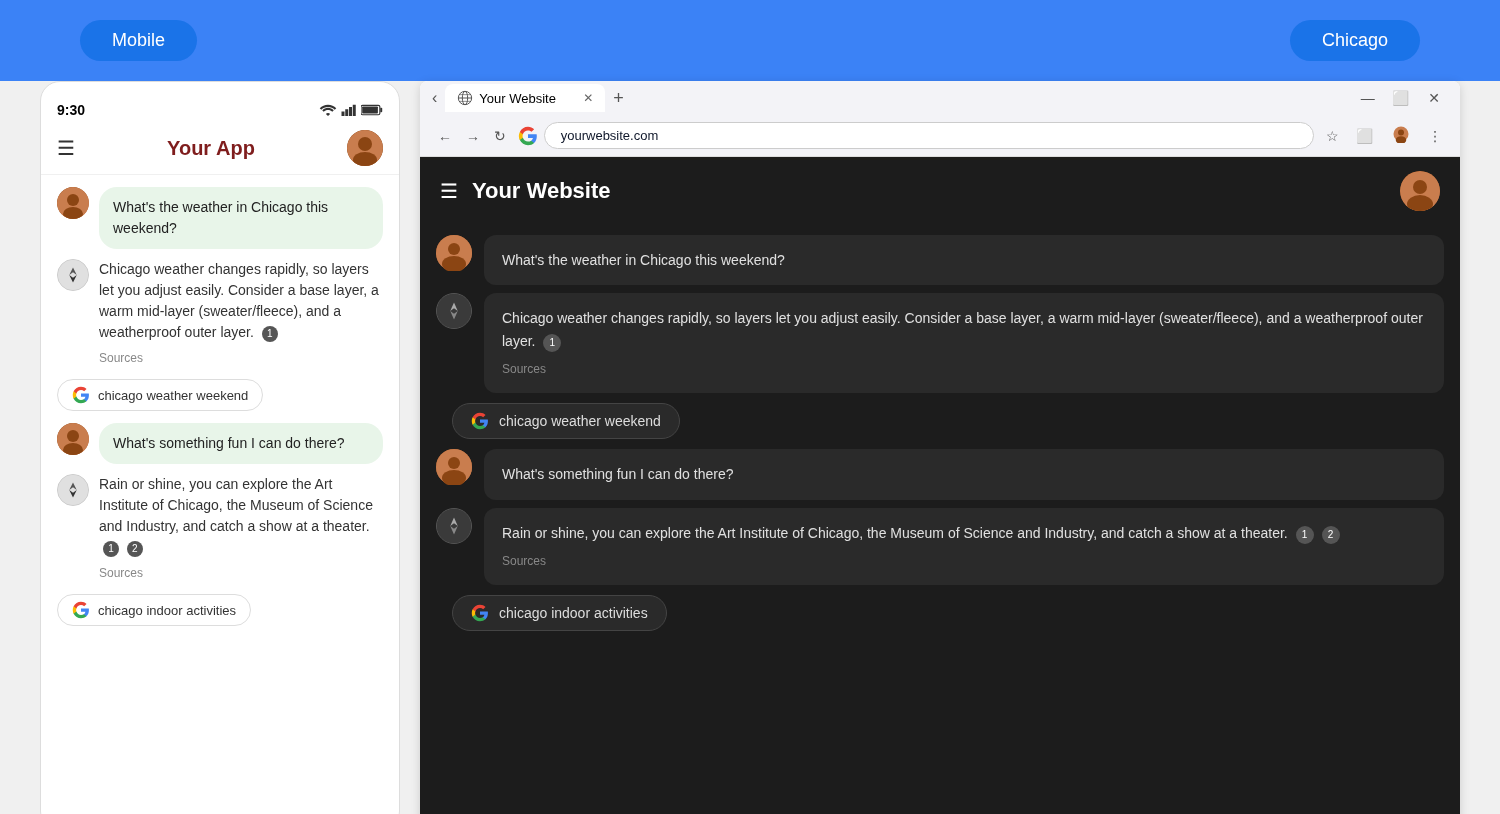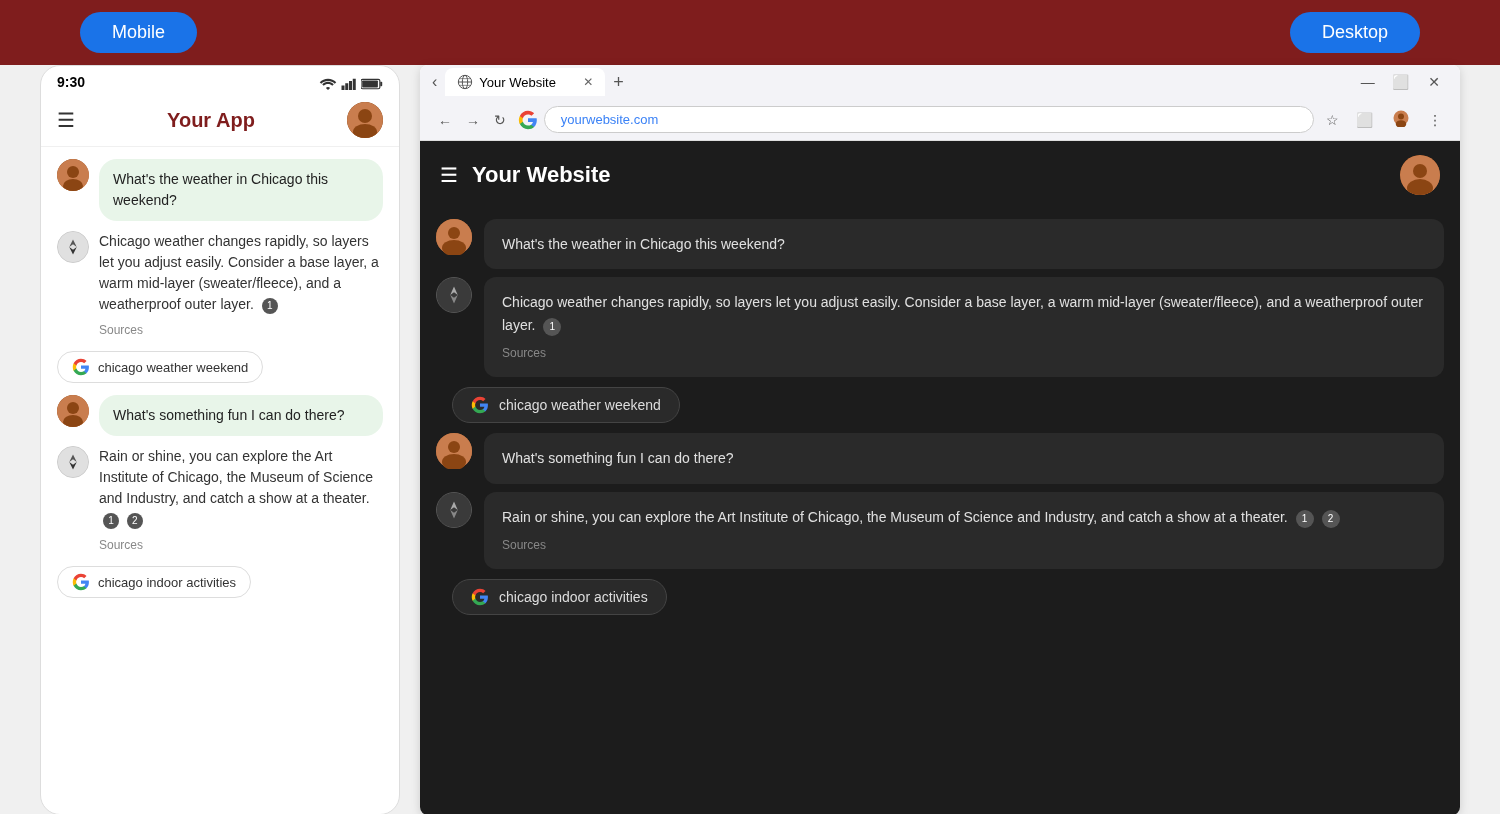--- a/index.html
+++ b/index.html
@@ -14,22 +14,22 @@
       align-items: center;
       position: relative;
     }
 
     
     .top-bar {
       width: 100%;
       display: flex;
       justify-content: space-between;
       align-items: center;
-      padding: 12px 80px;
-      background: #7f1d1d;
+      padding: 20px 80px;
+      background: #3b82f6;
     }
     .mode-btn {
       background: #1a73e8;
       color: white;
       border: none;
       border-radius: 30px;
       padding: 10px 32px;
       font-size: 18px;
       font-weight: 500;
       cursor: pointer;
@@ -53,22 +53,22 @@
       border: 1px solid #ddd;
       overflow: hidden;
       display: flex;
       flex-direction: column;
       height: 750px;
     }
 
     .mobile-status-bar {
       display: flex;
       justify-content: space-between;
-      align-items: flex-end;
-      padding: 8px 16px 4px;
+      align-items: center;
+      padding: 20px 16px 4px;
       font-size: 14px;
       font-weight: 600;
     }
 
     .mobile-status-icons {
       display: flex;
       align-items: center;
       gap: 4px;
     }
 
@@ -412,21 +412,21 @@
       color: #555;
       cursor: pointer;
       padding: 8px;
     }
   </style>
 </head>
 <body>
 
 <div class="top-bar">
   <button class="mode-btn">Mobile</button>
-  <button class="mode-btn">Desktop</button>
+  <button class="mode-btn">Chicago</button>
 </div>
 
 <div class="content-area">
 
   <div class="mobile-panel">
 
     <div class="mobile-status-bar">
       <span>9:30</span>
       <div class="mobile-status-icons">
 
@@ -577,21 +577,21 @@
           <button class="browser-nav-btn">↻</button>
         </div>
 
         <svg width="20" height="20" viewBox="0 0 24 24">
           <path d="M22.56 12.25c0-.78-.07-1.53-.2-2.25H12v4.26h5.92c-.26 1.37-1.04 2.53-2.21 3.31v2.77h3.57c2.08-1.92 3.28-4.74 3.28-8.09z" fill="#4285F4"></path>
           <path d="M12 23c2.97 0 5.46-.98 7.28-2.66l-3.57-2.77c-.98.66-2.23 1.06-3.71 1.06-2.86 0-5.29-1.93-6.16-4.53H2.18v2.84C3.99 20.53 7.7 23 12 23z" fill="#34A853"></path>
           <path d="M5.84 14.09c-.22-.66-.35-1.36-.35-2.09s.13-1.43.35-2.09V7.07H2.18C1.43 8.55 1 10.22 1 12s.43 3.45 1.18 4.93l3.66-2.84z" fill="#FBBC05"></path>
           <path d="M12 5.38c1.62 0 3.06.56 4.21 1.64l3.15-3.15C17.45 2.09 14.97 1 12 1 7.7 1 3.99 3.47 2.18 7.07l3.66 2.84c.87-2.6 3.3-4.53 6.16-4.53z" fill="#EA4335"></path>
         </svg>
         <div class="address-input">
-          <span style="color:#3b82f6;font-size:13px;">yourwebsite.com</span>
+          <span style="color:#0f172a;font-size:13px;">yourwebsite.com</span>
         </div>
         <div class="address-actions">
           <button class="browser-nav-btn">☆</button>
           <button class="browser-nav-btn">⬜</button>
           <button class="browser-nav-btn">
             <svg viewBox="0 0 24 24" width="18" height="18">
               <circle cx="12" cy="12" r="10" fill="#c97d4e"></circle>
               <circle cx="12" cy="10" r="4" fill="#8B4513"></circle>
               <ellipse cx="12" cy="20" rx="7" ry="5" fill="#8B4513"></ellipse>
             </svg>

